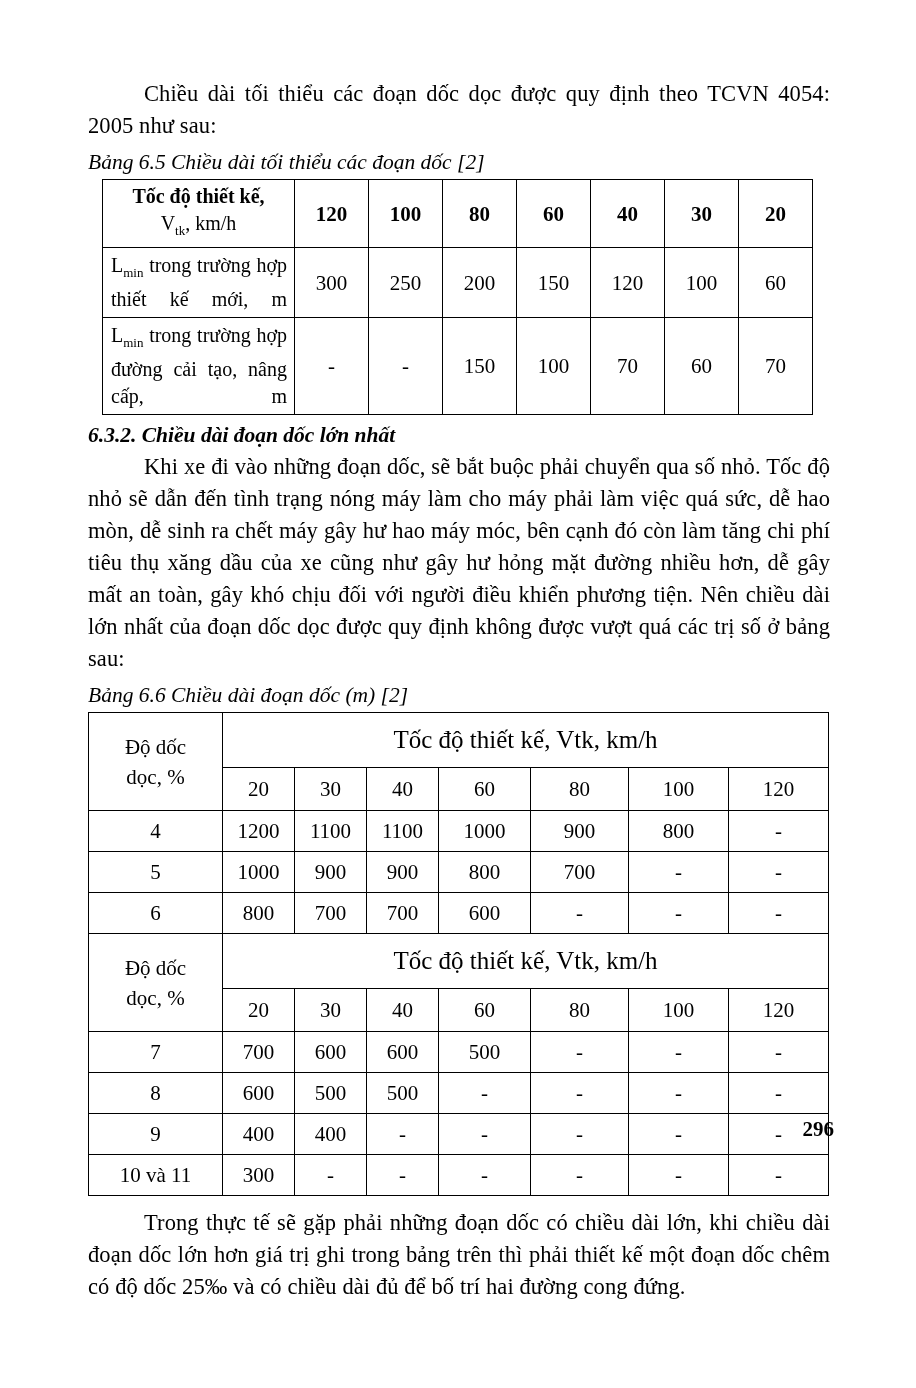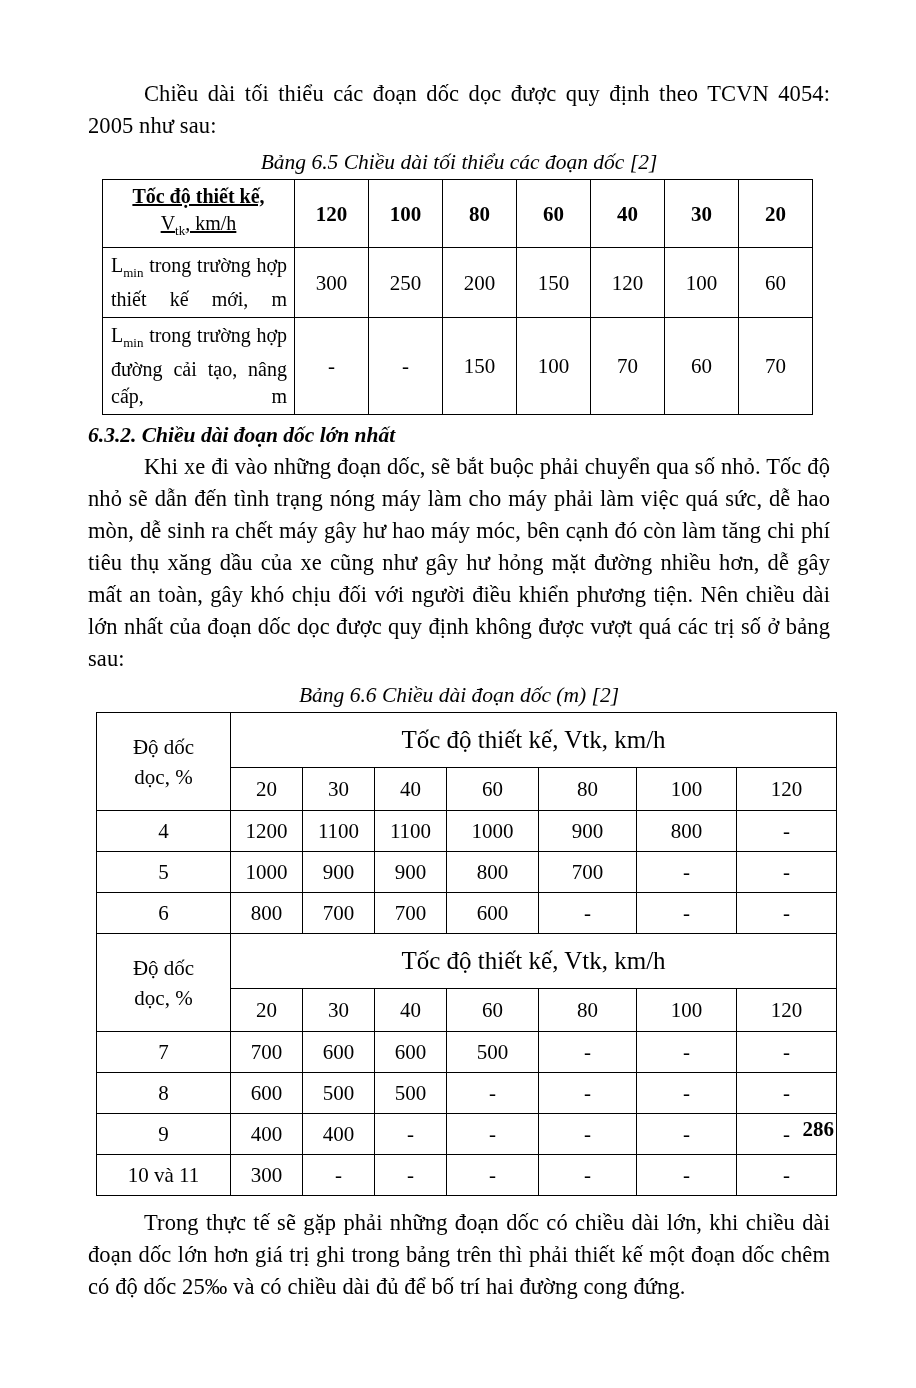--- a/index.html
+++ b/index.html
@@ -41,21 +41,20 @@
     text-indent: 56px;
   }
   .para.lastline-free {
     text-align-last: left;
   }
 
   
   .caption {
     font-size: 21.5px;
     font-style: italic;
-    text-align: center;
     margin: 6px 0 3px 0;
     line-height: 28px;
   }
 
   
   .heading {
     font-size: 21.5px;
     font-weight: bold;
     font-style: italic;
     margin: 6px 0 2px 0;
@@ -88,42 +87,41 @@
     padding: 4px 7px 4px 8px;
     line-height: 27px;
     font-size: 20px;
     margin-top: 37px;
   }
   #table-65 td.hdrlabel {
     text-align: center;
     font-weight: bold;
     padding: 3px 6px;
     line-height: 27px;
-    text-decoration: underline;
   }
   #table-65 td.num {
     font-weight: bold;
     font-size: 21px;
   }
   #table-65 td.val {
     font-size: 21px;
   }
   #table-65 .sub {
     font-size: 13px;
     vertical-align: sub;
   }
   #table-65 .hdrline2 {
     display: block;
     font-weight: bold;
   }
 
   
   #table-66 {
     width: 740px;
-    margin-left: 8px;
+    margin-left: 0px;
   }
   #table-66 td {
     height: 36px;
     font-size: 21px;
   }
   #table-66 td.slopehead {
     line-height: 30px;
     font-size: 21px;
     padding: 2px 4px;
   }
@@ -333,14 +331,14 @@
           <td>-</td>
           <td>-</td>
         </tr>
       </tbody>
     </table>
 
     <p class="para indent lastline-free" style="margin-top:11px;">Trong thực tế sẽ gặp phải những đoạn dốc có chiều dài lớn, khi chiều dài đoạn dốc lớn hơn giá trị ghi trong bảng trên thì phải thiết kế một đoạn dốc chêm có độ dốc 25‰ và có chiều dài đủ để bố trí hai đường cong đứng.</p>
 
   </div>
 
-  <div class="pageno">286</div>
+  <div class="pageno">296</div>
 </div>
 
 </body></html>

